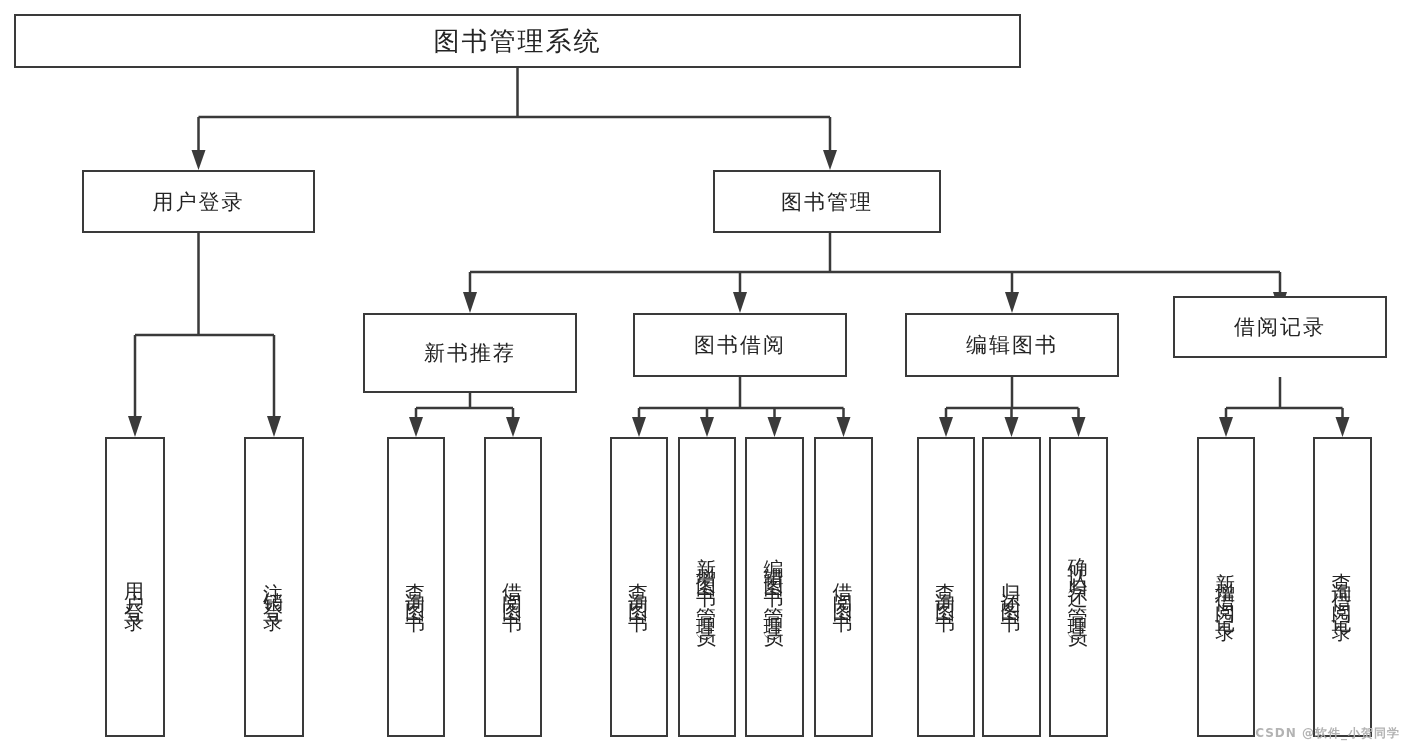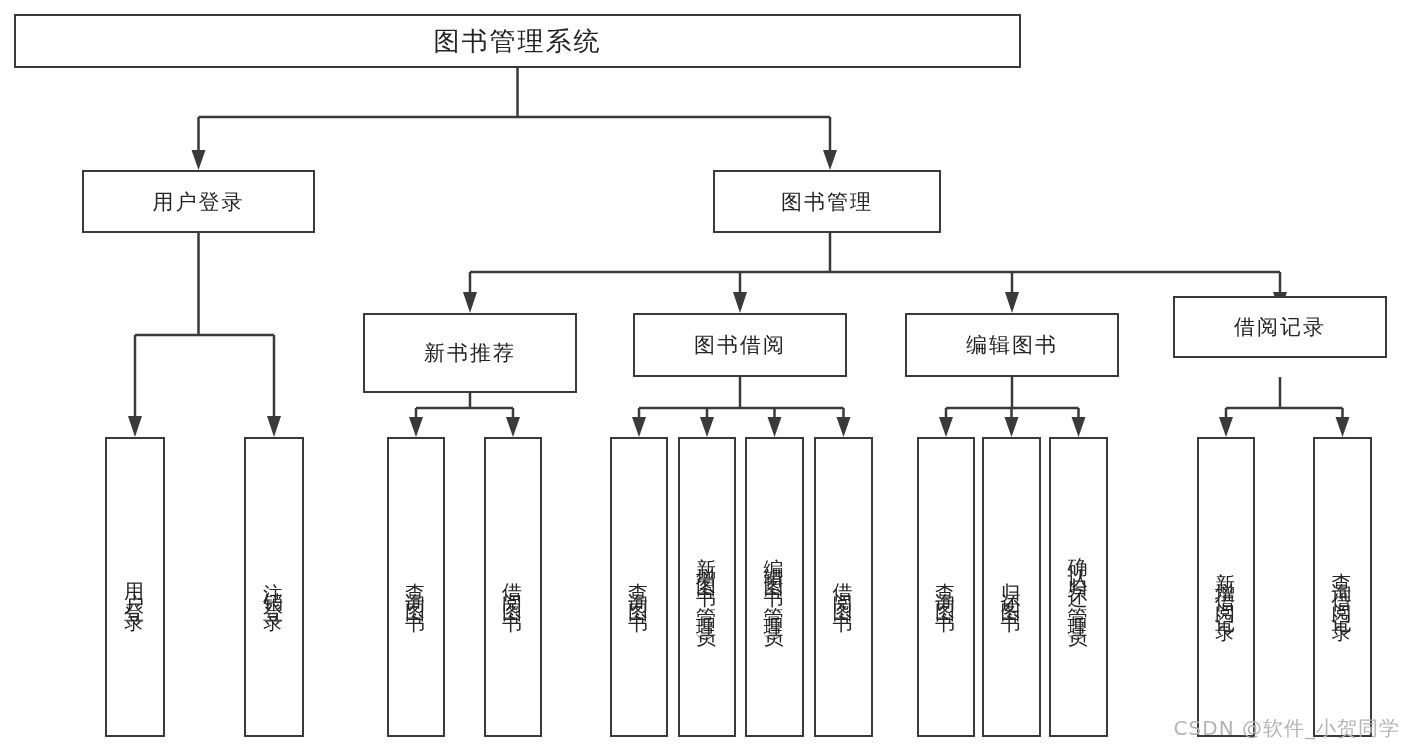--- a/index.html
+++ b/index.html
@@ -54,24 +54,25 @@
     text-orientation: mixed;
     font-size: 20px;
     letter-spacing: 10px;
     color: var(--text);
     white-space: nowrap;
   }
   #watermark {
     position: absolute;
     right: 5px;
     bottom: 5px;
-    font-size: 20px;
+    font-size: 12px;
     letter-spacing: 1px;
     color: var(--wm);
     white-space: nowrap;
+    font-weight: bold;
   }
 </style>
 </head>
 <body>
 
 <div id="canvas">
 
   <svg id="edges" viewBox="0 0 1405 747" xmlns="http://www.w3.org/2000/svg" fill="none" stroke="currentColor" stroke-width="2.5">
     <g>
       <path d="M517.5 68 V117 M198.5 117 H830 M198.5 117 V152 M830 117 V152"></path>

